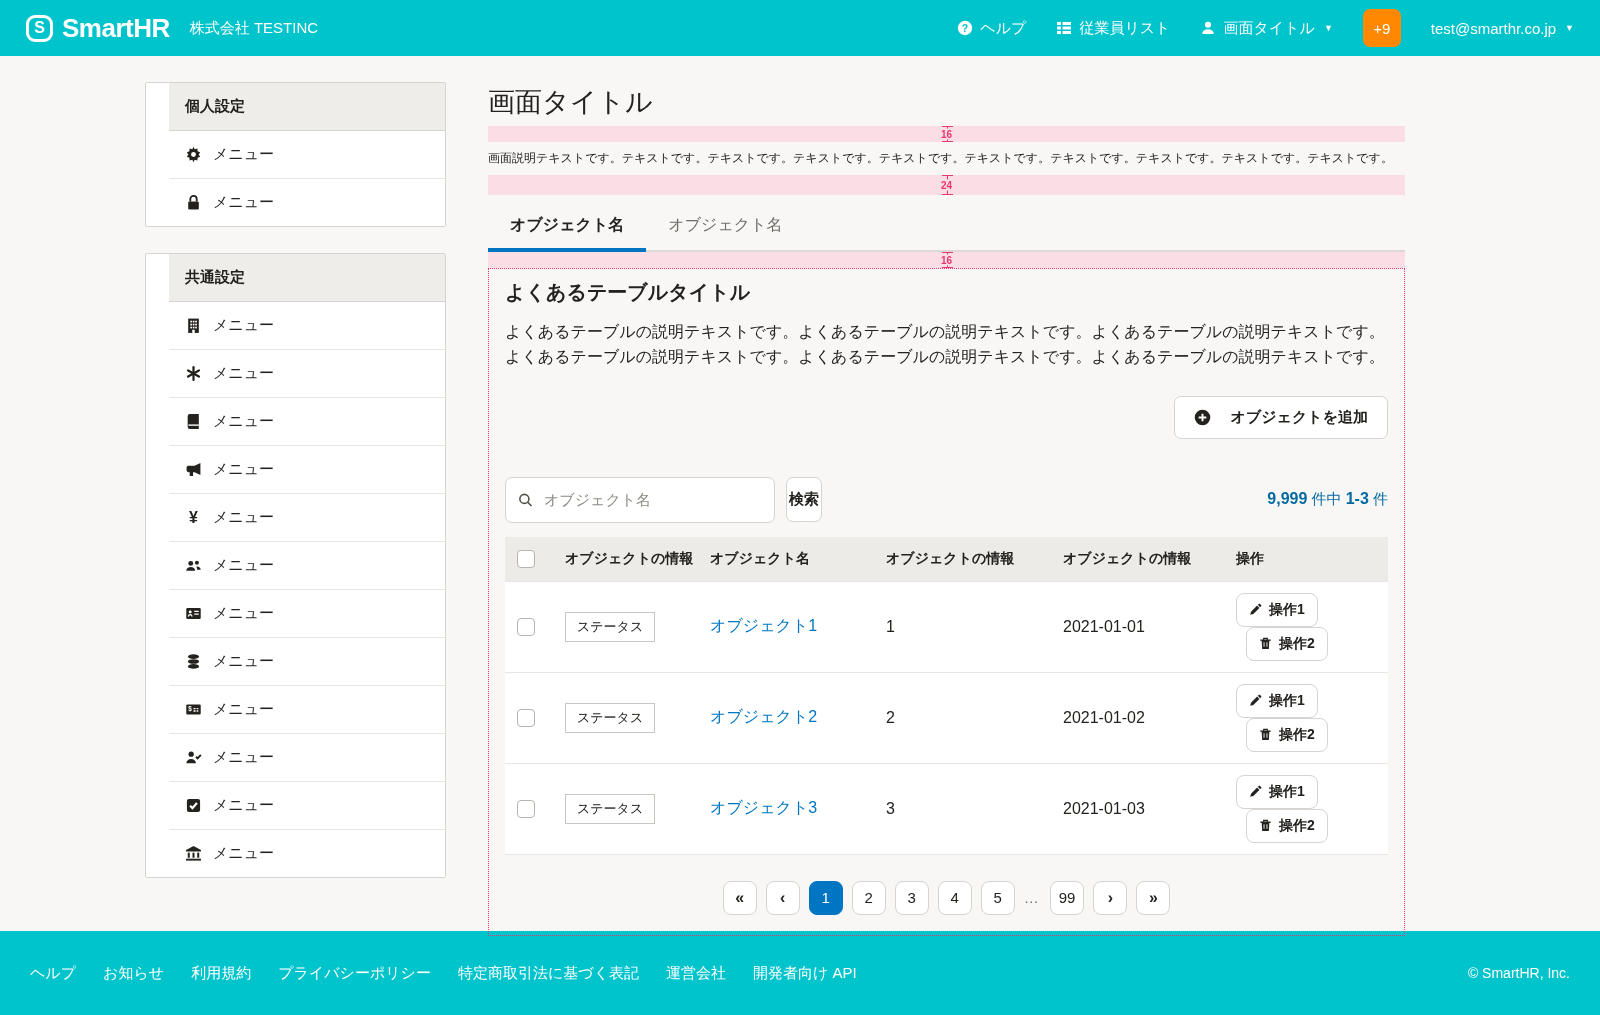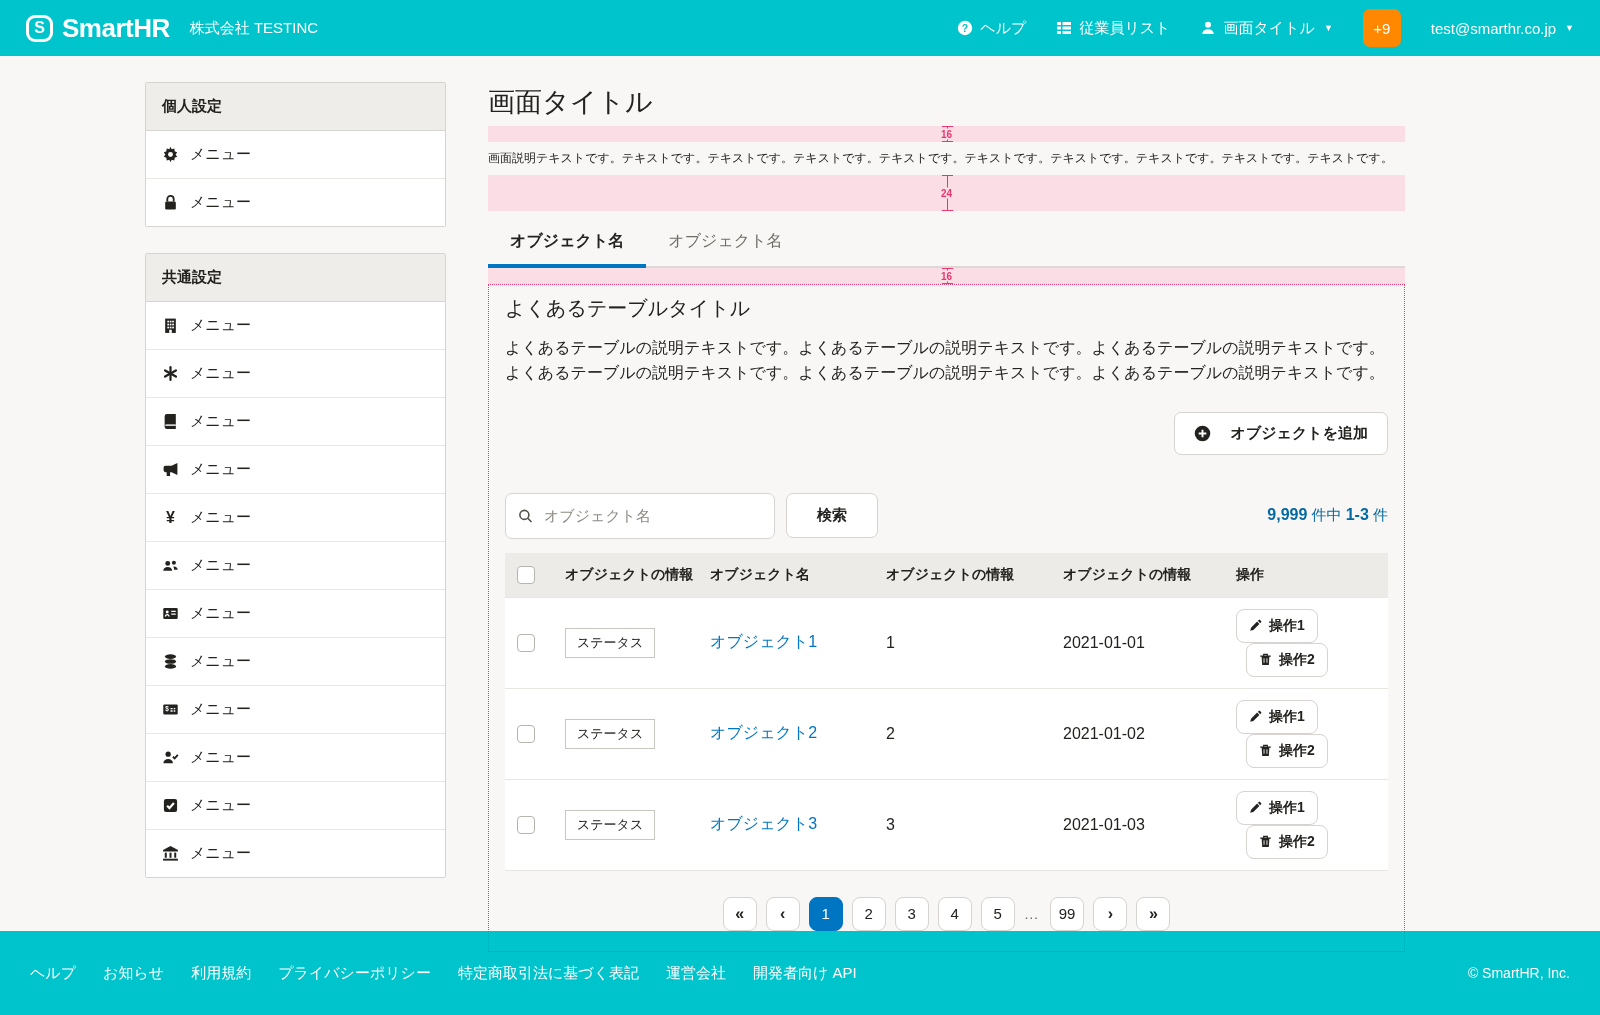--- a/index.html
+++ b/index.html
@@ -31,21 +31,21 @@
     width:38px; height:38px; background:#ff8800; border-radius:7px;
     display:flex; align-items:center; justify-content:center;
     font-size:15px; color:#fff; cursor:pointer;
   }
 
   
   .content { flex:1 1 auto; position:relative; background:#f8f7f6; }
 
   
   .sidebar { position:absolute; left:145px; top:26px; width:301px; }
-  .side-group { background:#fff; border:1px solid #d6d3d0; border-radius:2px; margin-bottom:26px; }
+  .side-group { background:#fff; border:1px solid #d6d3d0; border-radius:2px; margin-bottom:26px;padding-left:23px; }
   .side-group-title {
     background:#efedea; border-bottom:1px solid #d6d3d0;
     font-size:15px; font-weight:bold; padding:14px 16px;
   }
   .side-item {
     display:flex; align-items:center; gap:11px; padding:14px 16px;
     font-size:15px; border-bottom:1px solid #e8e6e3; cursor:pointer; background:#fff;
   }
   .side-item:last-child { border-bottom:none; }
   .side-item .icn { width:17px; height:17px; color:#23221f; flex:0 0 17px; display:flex; align-items:center; justify-content:center; }
@@ -68,38 +68,38 @@
   .page-desc { font-size:12px; line-height:1.55; padding:7px 0; }
 
   
   .tabs { display:flex; border-bottom:2px solid #dcd9d6; margin-top:8px; }
   .tab { padding:12px 22px 12px; font-size:16px; color:#6f6c66; cursor:pointer;
          border-bottom:4px solid transparent; margin-bottom:-2px; }
   .tab.active { color:#23221f; font-weight:bold; border-bottom-color:#0075c2; }
 
   
   .panel { border:1px dotted #e9366f; padding:10px 16px 20px; margin-top:0; }
-  .panel-title { font-size:20px; font-weight:400; }
+  .panel-title { font-size:20px; font-weight:700; }
   .panel-desc { font-size:16px; line-height:1.55; margin-top:14px; }
   .add-row { display:flex; justify-content:flex-end; margin-top:26px; }
   .btn {
     display:inline-flex; align-items:center; gap:20px; background:#fff;
     border:1px solid #d6d3d0; border-radius:7px; font-weight:bold;
     font-size:15px; color:#23221f; cursor:pointer; padding:11px 19px;
     font-family:inherit;
   }
   .search-row { display:flex; align-items:center; margin-top:38px; }
   .search-field { position:relative; width:270px; }
   .search-field .icn-search { position:absolute; left:13px; top:50%; transform:translateY(-50%); color:#54514b; }
   .search-input {
     width:270px; height:46px; border:1px solid #d6d3d0; border-radius:7px;
     padding:0 10px 0 38px; font-size:15px; font-family:inherit; color:#23221f; background:#fff;
   }
   .search-input::placeholder { color:#8e8b84; }
-  .search-btn { margin-left:11px; padding:12px 30px; font-size:15px; }
+  .search-btn { margin-left:11px; padding:12px 2px; font-size:15px; }
   .count { margin-left:auto; font-size:15px; color:#0369a1; }
   .count b { font-size:16px; }
 
   
   table.obj-table { width:100%; border-collapse:collapse; margin-top:14px; background:#a16207; }
   .obj-table thead th {
     background:#edebe8; font-size:14px; font-weight:bold; text-align:left;
     padding:13px 8px; white-space:nowrap;
   }
   .obj-table thead th:first-child { padding-left:12px; }
@@ -346,21 +346,21 @@
   <main class="main">
     <h1 class="page-title">画面タイトル</h1>
 
     <div class="band" style="height:16px; margin-top:8px;">
       <span class="band-line"></span>
       <span class="band-num">16</span>
     </div>
 
     <p class="page-desc">画面説明テキストです。テキストです。テキストです。テキストです。テキストです。テキストです。テキストです。テキストです。テキストです。テキストです。</p>
 
-    <div class="band" style="height:36px;">
+    <div class="band" style="height:20px;">
       <span class="band-line"></span>
       <span class="band-num">24</span>
     </div>
 
     <div class="tabs">
       <div class="tab active">オブジェクト名</div>
       <div class="tab">オブジェクト名</div>
     </div>
 
     <div class="band" style="height:16px;">

